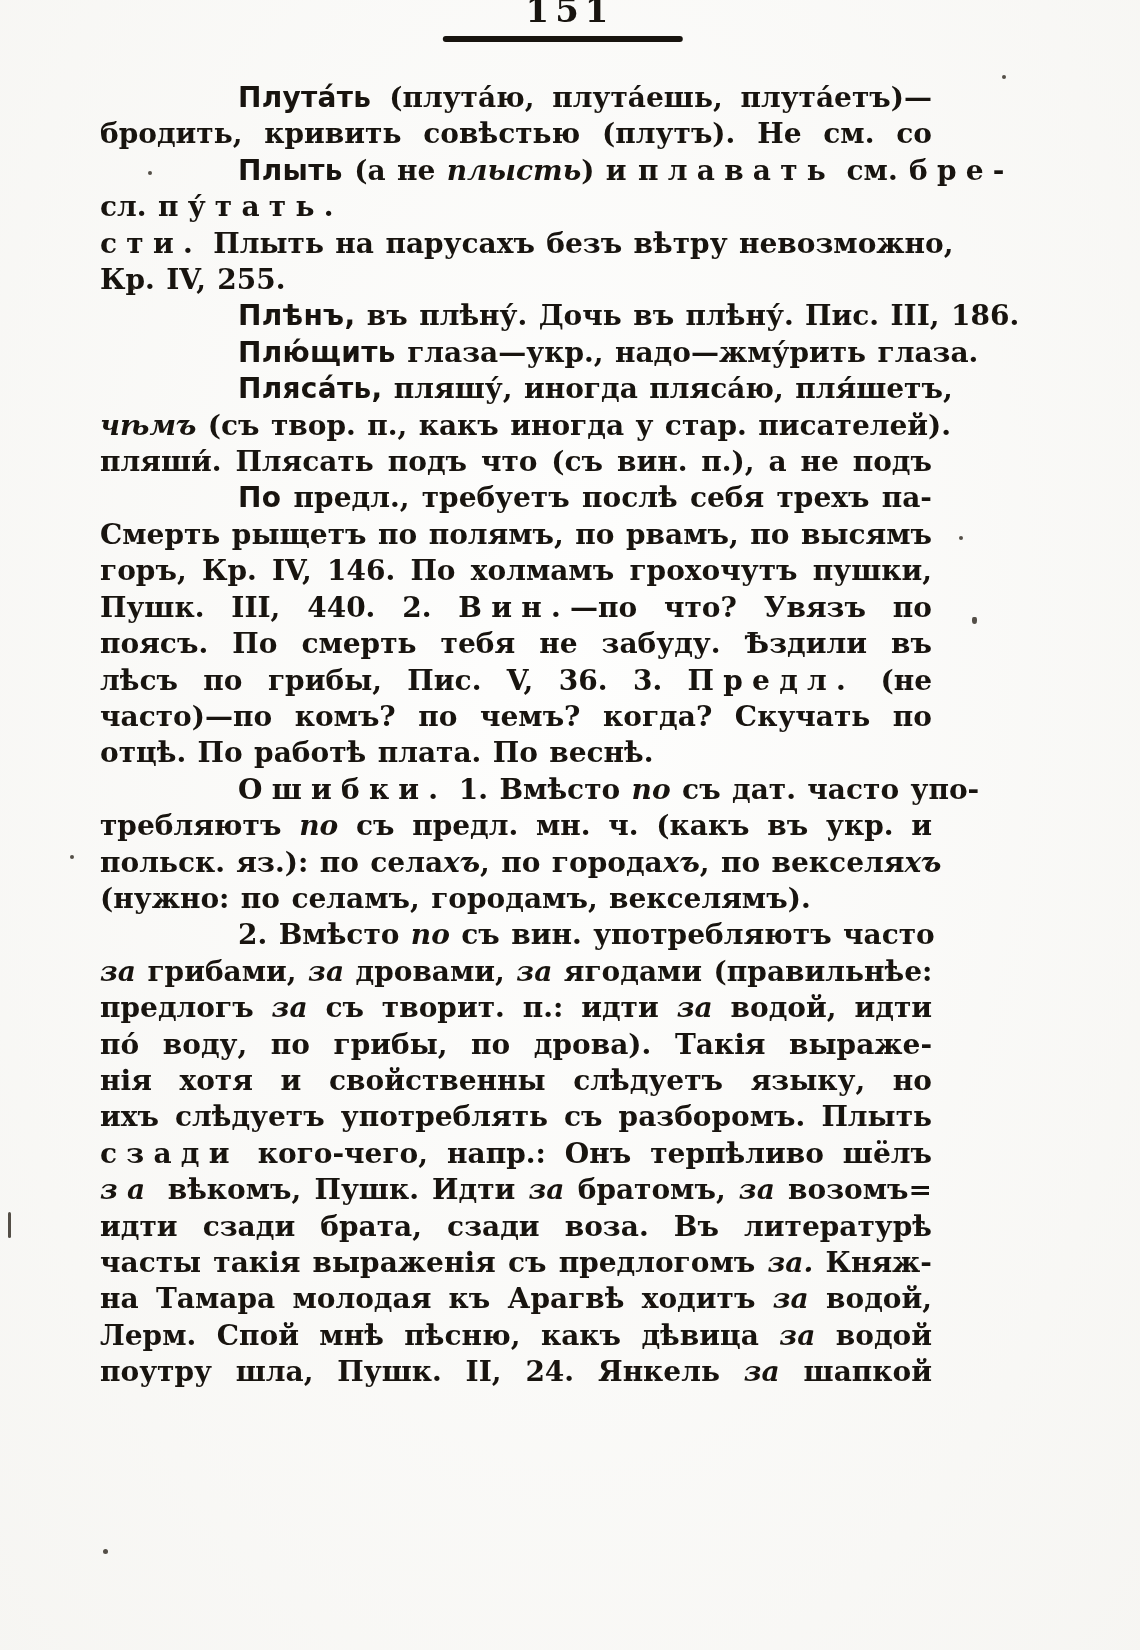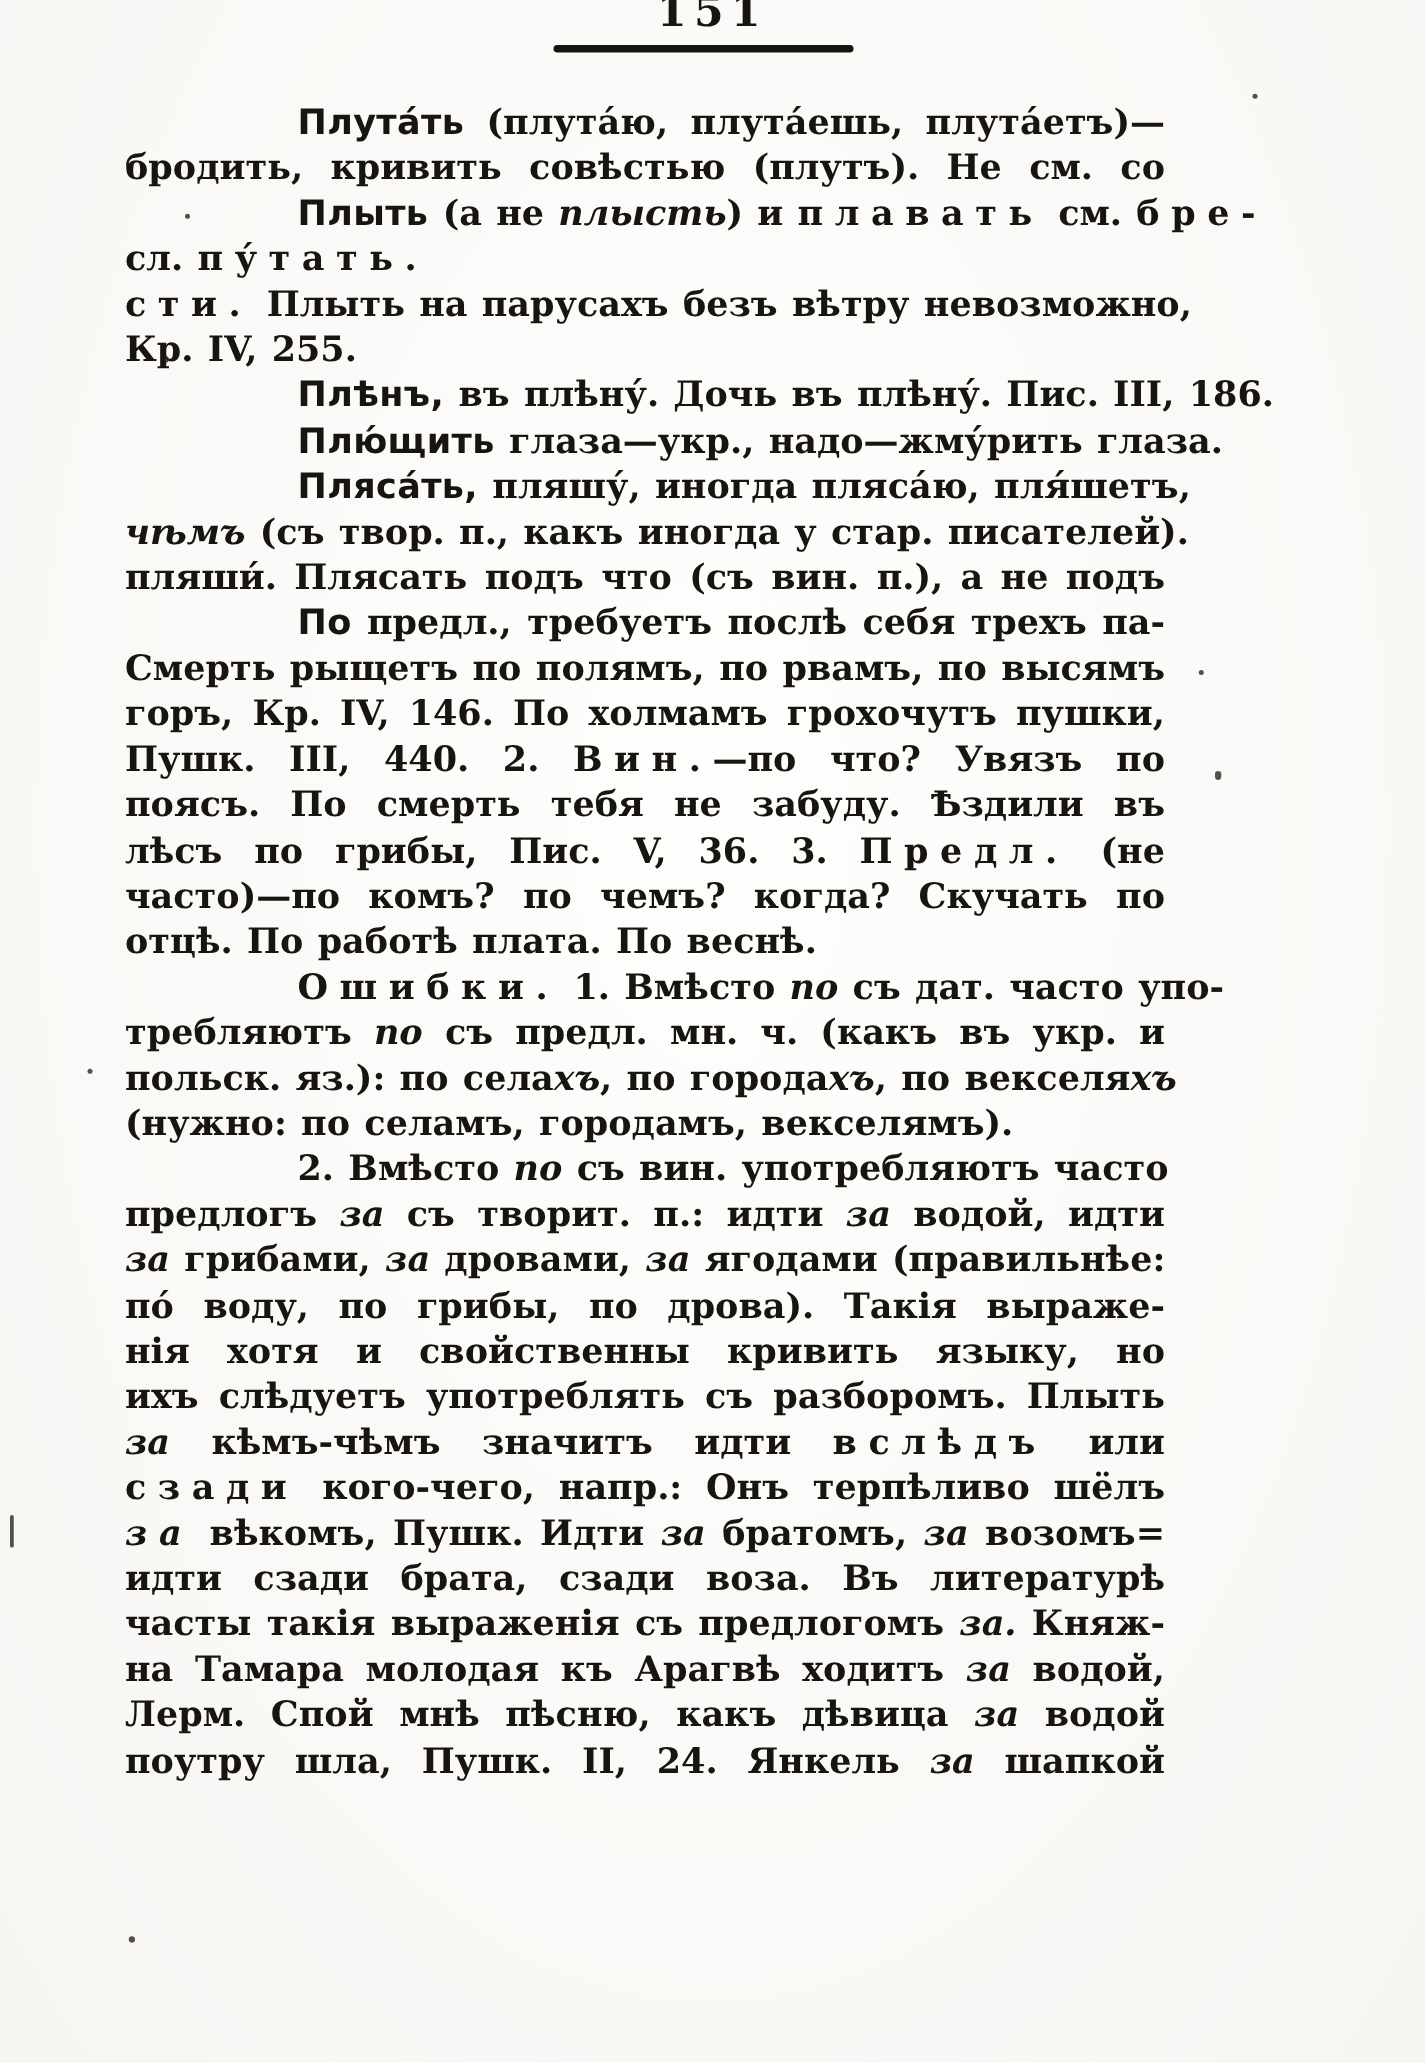--- a/index.html
+++ b/index.html
@@ -125,26 +125,25 @@
     <div class="line"><span class="s-reg">Пушк. III, 440. 2. </span><span class="s-sp">Вин.</span><span class="s-reg">—по что? Увязъ по</span></div>
     <div class="line"><span class="s-reg">поясъ. По смерть тебя не забуду. Ѣздили въ</span></div>
     <div class="line"><span class="s-reg">лѣсъ по грибы, Пис. V, 36. 3. </span><span class="s-sp">Предл.</span><span class="s-reg"> (не</span></div>
     <div class="line"><span class="s-reg">часто)—по комъ? по чемъ? когда? Скучать по</span></div>
     <div class="line left"><span class="s-reg">отцѣ. По работѣ плата. По веснѣ.</span></div>
     <div class="line indent"><span class="s-sp">Ошибки.</span><span class="s-reg"> 1. Вмѣсто </span><span class="s-it">по</span><span class="s-reg"> съ дат. часто упо-</span></div>
     <div class="line"><span class="s-reg">требляютъ </span><span class="s-it">по</span><span class="s-reg"> съ предл. мн. ч. (какъ въ укр. и</span></div>
     <div class="line"><span class="s-reg">польск. яз.): по села</span><span class="s-it">хъ</span><span class="s-reg">, по города</span><span class="s-it">хъ</span><span class="s-reg">, по векселя</span><span class="s-it">хъ</span></div>
     <div class="line left"><span class="s-reg">(нужно: по селамъ, городамъ, векселямъ).</span></div>
     <div class="line indent"><span class="s-reg">2. Вмѣсто </span><span class="s-it">по</span><span class="s-reg"> съ вин. употребляютъ часто</span></div>
+    <div class="line"><span class="s-it">за</span><span class="s-reg"> грибами, </span><span class="s-it">за</span><span class="s-reg"> дровами, </span><span class="s-it">за</span><span class="s-reg"> ягодами (правильнѣе:</span></div>
     <div class="line"><span class="s-reg">предлогъ </span><span class="s-it">за</span><span class="s-reg"> съ творит. п.: идти </span><span class="s-it">за</span><span class="s-reg"> водой, идти</span></div>
-    <div class="line"><span class="s-it">за</span><span class="s-reg"> грибами, </span><span class="s-it">за</span><span class="s-reg"> дровами, </span><span class="s-it">за</span><span class="s-reg"> ягодами (правильнѣе:</span></div>
     <div class="line"><span class="s-reg">по́ воду, по грибы, по дрова). Такія выраже-</span></div>
-    <div class="line"><span class="s-reg">нія хотя и свойственны кривить языку, но</span></div>
+    <div class="line"><span class="s-reg">нія хотя и свойственны слѣдуетъ языку, но</span></div>
     <div class="line"><span class="s-reg">ихъ слѣдуетъ употреблять съ разборомъ. Плыть</span></div>
-    <div class="line"><span class="s-it">за</span><span class="s-reg"> кѣмъ-чѣмъ значитъ идти </span><span class="s-sp">вслѣдъ</span><span class="s-reg"> или</span></div>
     <div class="line"><span class="s-sp">сзади</span><span class="s-reg"> кого-чего, напр.: Онъ терпѣливо шёлъ</span></div>
     <div class="line"><span class="s-spit">за</span><span class="s-reg"> вѣкомъ, Пушк. Идти </span><span class="s-it">за</span><span class="s-reg"> братомъ, </span><span class="s-it">за</span><span class="s-reg"> возомъ=</span></div>
     <div class="line"><span class="s-reg">идти сзади брата, сзади воза. Въ литературѣ</span></div>
     <div class="line"><span class="s-reg">часты такія выраженія съ предлогомъ </span><span class="s-it">за.</span><span class="s-reg"> Княж-</span></div>
     <div class="line"><span class="s-reg">на Тамара молодая къ Арагвѣ ходитъ </span><span class="s-it">за</span><span class="s-reg"> водой,</span></div>
     <div class="line"><span class="s-reg">Лерм. Спой мнѣ пѣсню, какъ дѣвица </span><span class="s-it">за</span><span class="s-reg"> водой</span></div>
     <div class="line"><span class="s-reg">поутру шла, Пушк. II, 24. Янкель </span><span class="s-it">за</span><span class="s-reg"> шапкой</span></div>
   </div>
 
 <span class="speck s1"></span>

